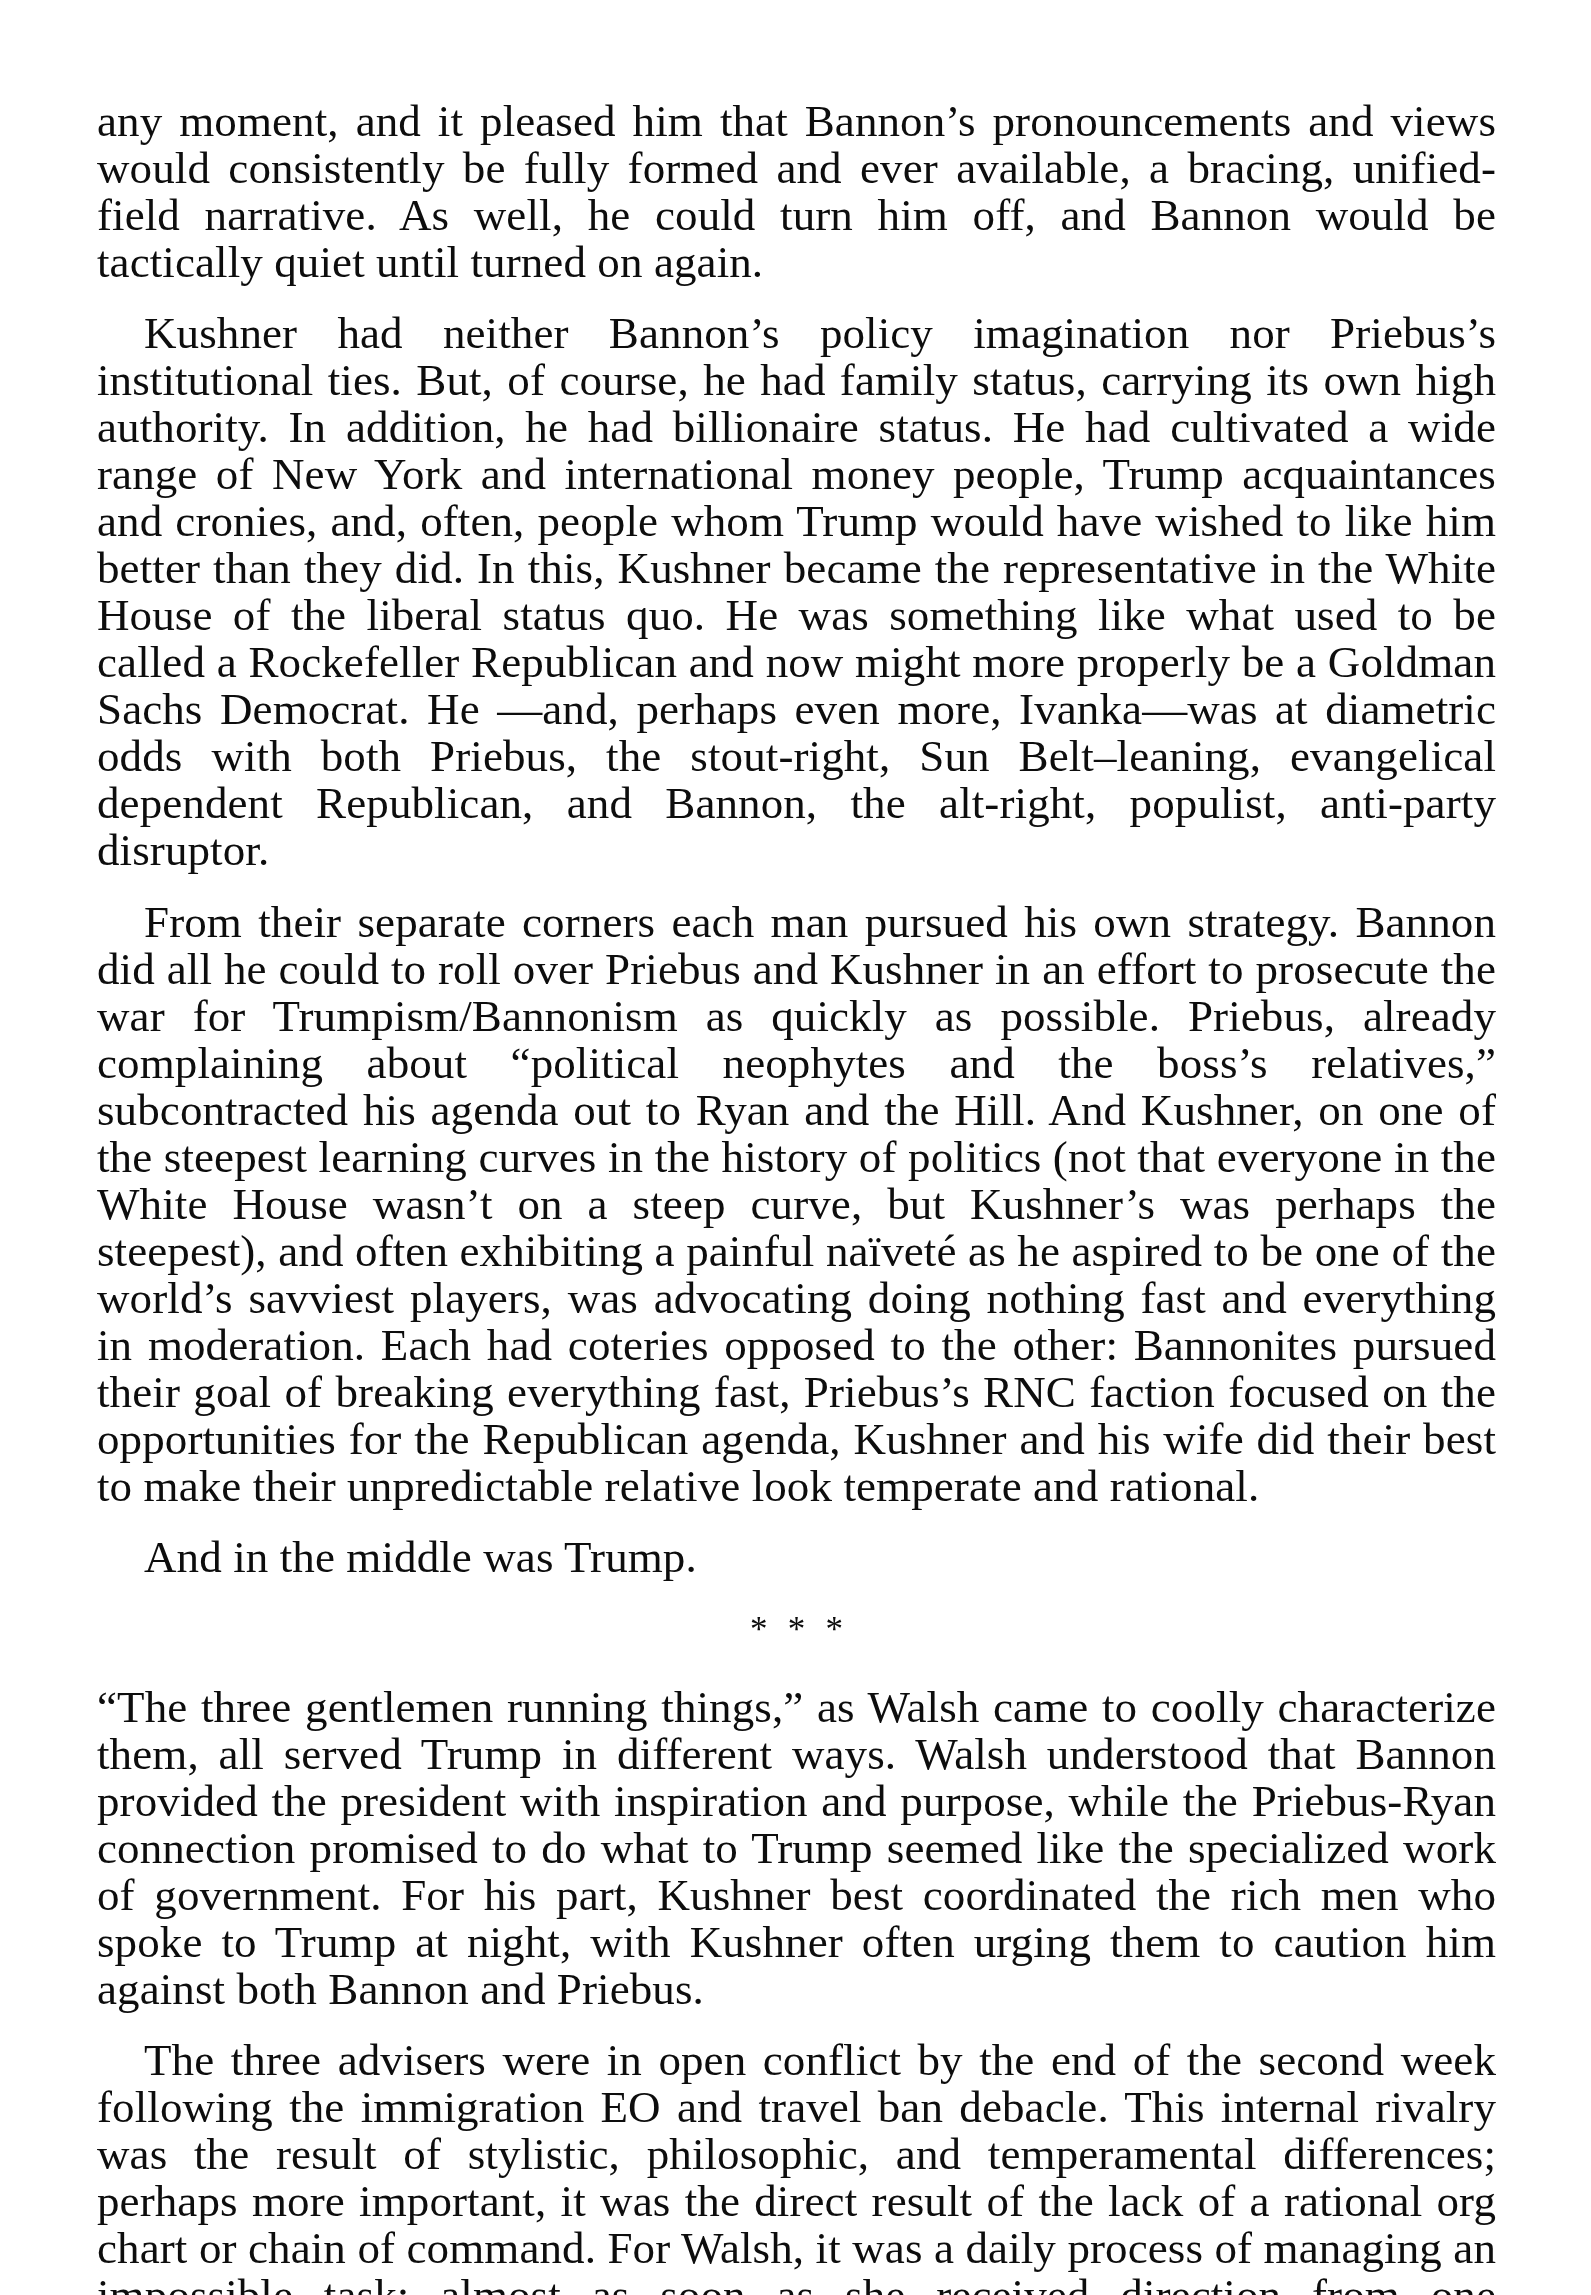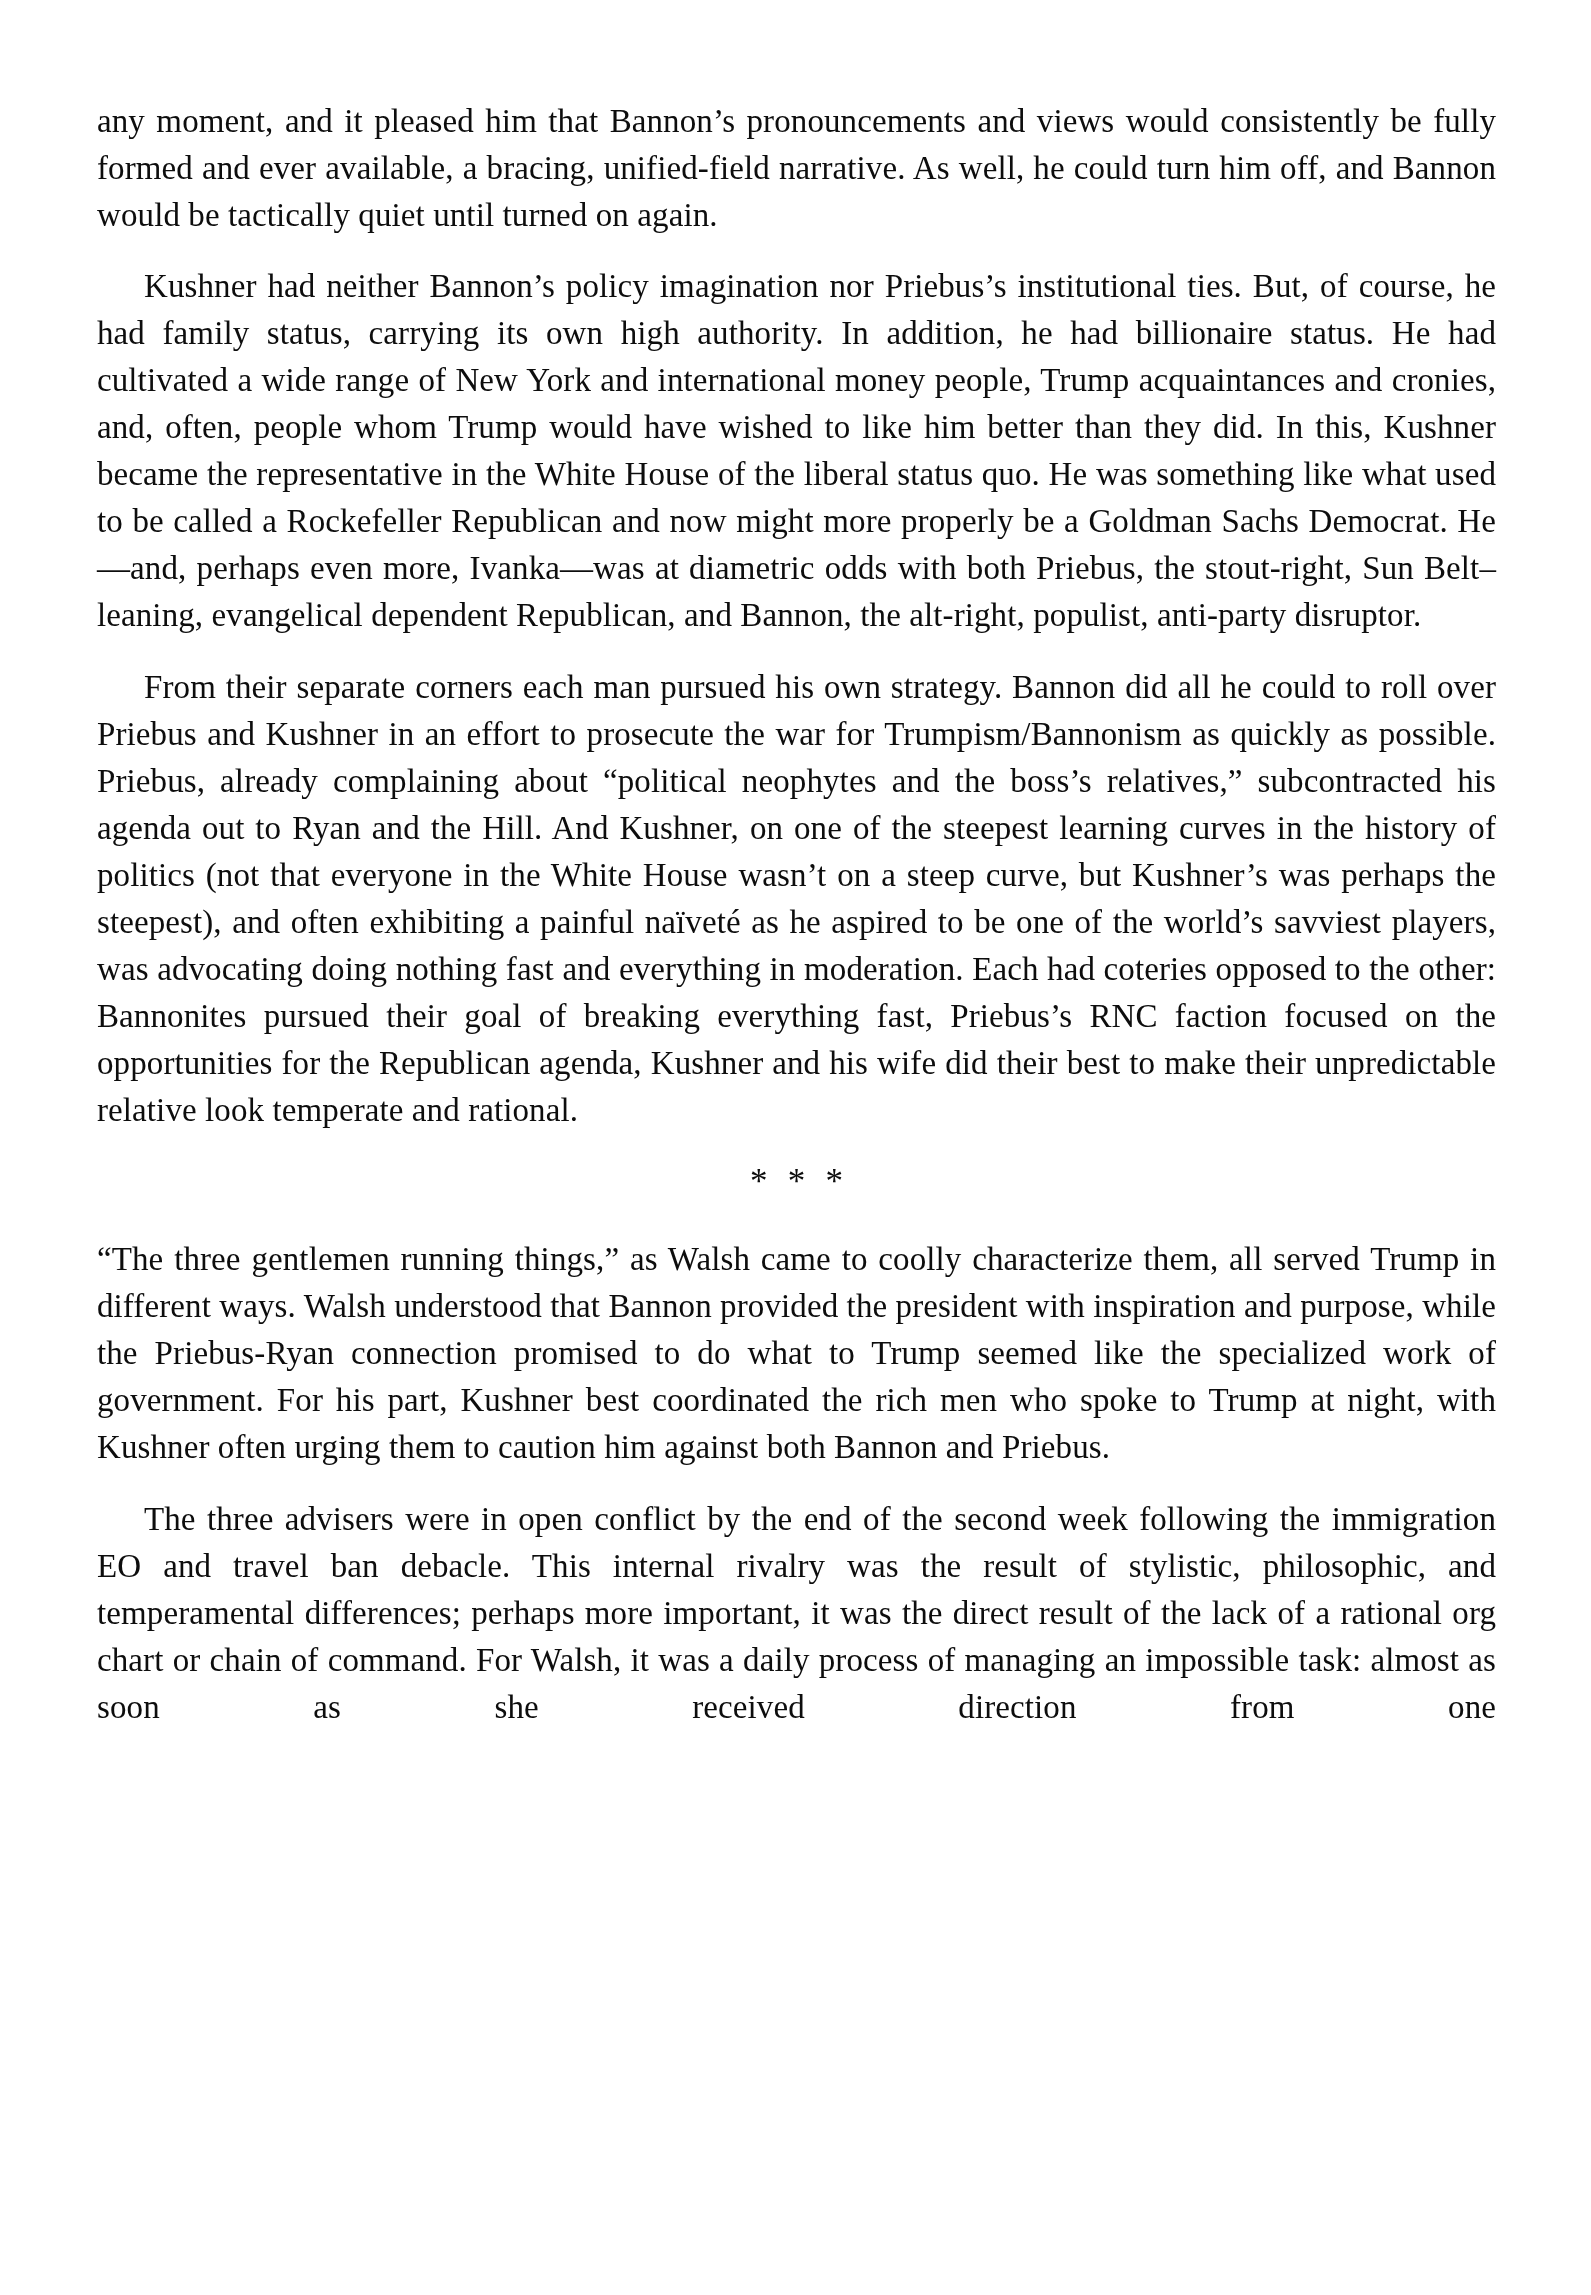--- a/index.html
+++ b/index.html
@@ -23,21 +23,21 @@
     background: #ffffff;
   }
   .text-block {
     position: absolute;
     left: 97px;
     top: 98px;
     width: 1399px;
   }
   .text-block p {
     margin: 0 0 24.4px 0;
-    font-size: 33px;
+    font-size: 45px;
     line-height: 47px;
     text-align: justify;
     letter-spacing: 0.1px;
   }
   .text-block p.indent {
     text-indent: 47px;
   }
   .text-block p.cont-next-page {
     
     text-align-last: justify;
@@ -67,20 +67,21 @@
 <div class="page">
 
   <div class="text-block">
 
     <p>any moment, and it pleased him that Bannon’s pronouncements and views would consistently be fully formed and ever available, a bracing, unified-field narrative. As well, he could turn him off, and Bannon would be tactically quiet until turned on again.</p>
 
     <p class="indent">Kushner had neither Bannon’s policy imagination nor Priebus’s institutional ties. But, of course, he had family status, carrying its own high authority. In addition, he had billionaire status. He had cultivated a wide range of New York and international money people, Trump acquaintances and cronies, and, often, people whom Trump would have wished to like him better than they did. In this, Kushner became the representative in the White House of the liberal status quo. He was something like what used to be called a Rockefeller Republican and now might more properly be a Goldman Sachs Democrat. He —and, perhaps even more, Ivanka—was at diametric odds with both Priebus, the stout-right, Sun Belt–leaning, evangelical dependent Republican, and Bannon, the alt-right, populist, anti-party disruptor.</p>
 
     <p class="indent">From their separate corners each man pursued his own strategy. Bannon did all he could to roll over Priebus and Kushner in an effort to prosecute the war for Trumpism/Bannonism as quickly as possible. Priebus, already complaining about “political neophytes and the boss’s relatives,” subcontracted his agenda out to Ryan and the Hill. And Kushner, on one of the steepest learning curves in the history of politics (not that everyone in the White House wasn’t on a steep curve, but Kushner’s was perhaps the steepest), and often exhibiting a painful naïveté as he aspired to be one of the world’s savviest players, was advocating doing nothing fast and everything in moderation. Each had coteries opposed to the other: Bannonites pursued their goal of breaking everything fast, Priebus’s RNC faction focused on the opportunities for the Republican agenda, Kushner and his wife did their best to make their unpredictable relative look temperate and rational.</p>
 
+    <p class="indent">And in the middle was Trump.</p>
 
     <div class="separator">* * *</div>
 
     <p>“The three gentlemen running things,” as Walsh came to coolly characterize them, all served Trump in different ways. Walsh understood that Bannon provided the president with inspiration and purpose, while the Priebus-Ryan connection promised to do what to Trump seemed like the specialized work of government. For his part, Kushner best coordinated the rich men who spoke to Trump at night, with Kushner often urging them to caution him against both Bannon and Priebus.</p>
 
     <p class="indent cont-next-page">The three advisers were in open conflict by the end of the second week following the immigration EO and travel ban debacle. This internal rivalry was the result of stylistic, philosophic, and temperamental differences; perhaps more important, it was the direct result of the lack of a rational org chart or chain of command. For Walsh, it was a daily process of managing an impossible task: almost as soon as she received direction from one</p>
 
   </div>
 
 

